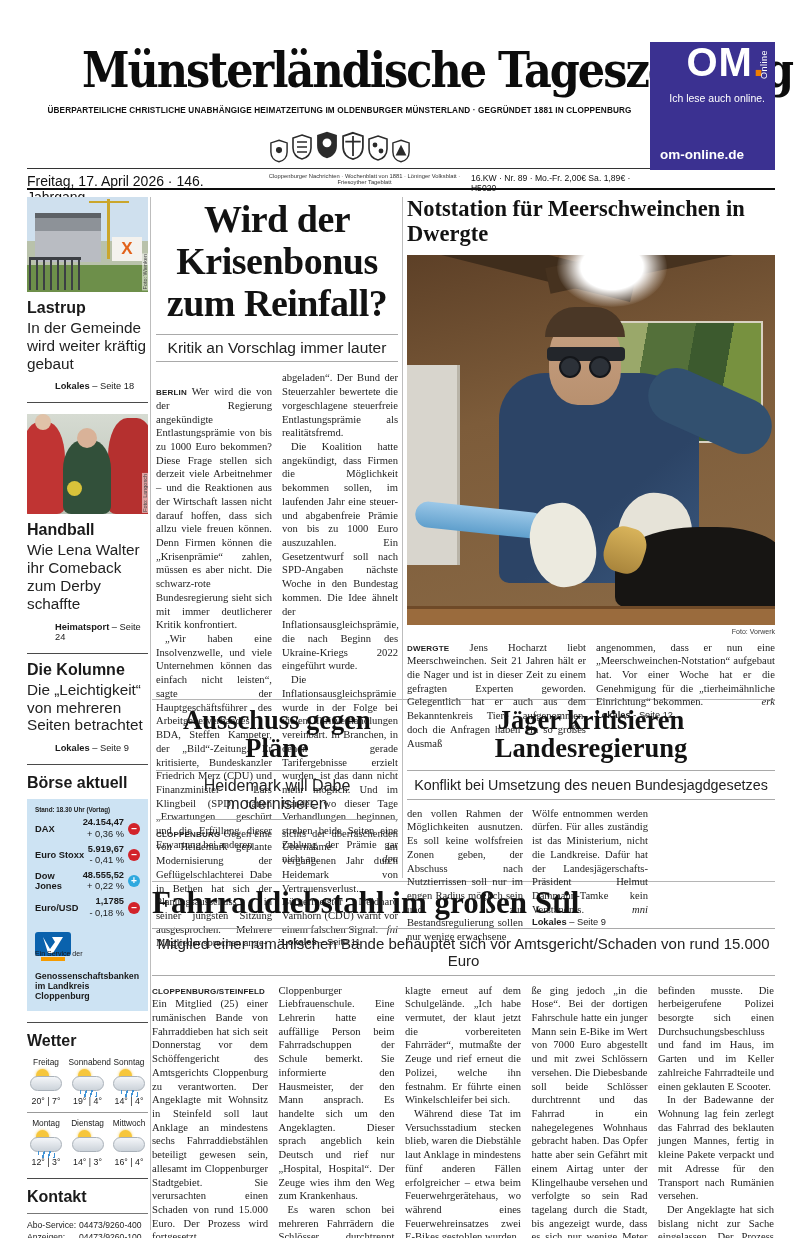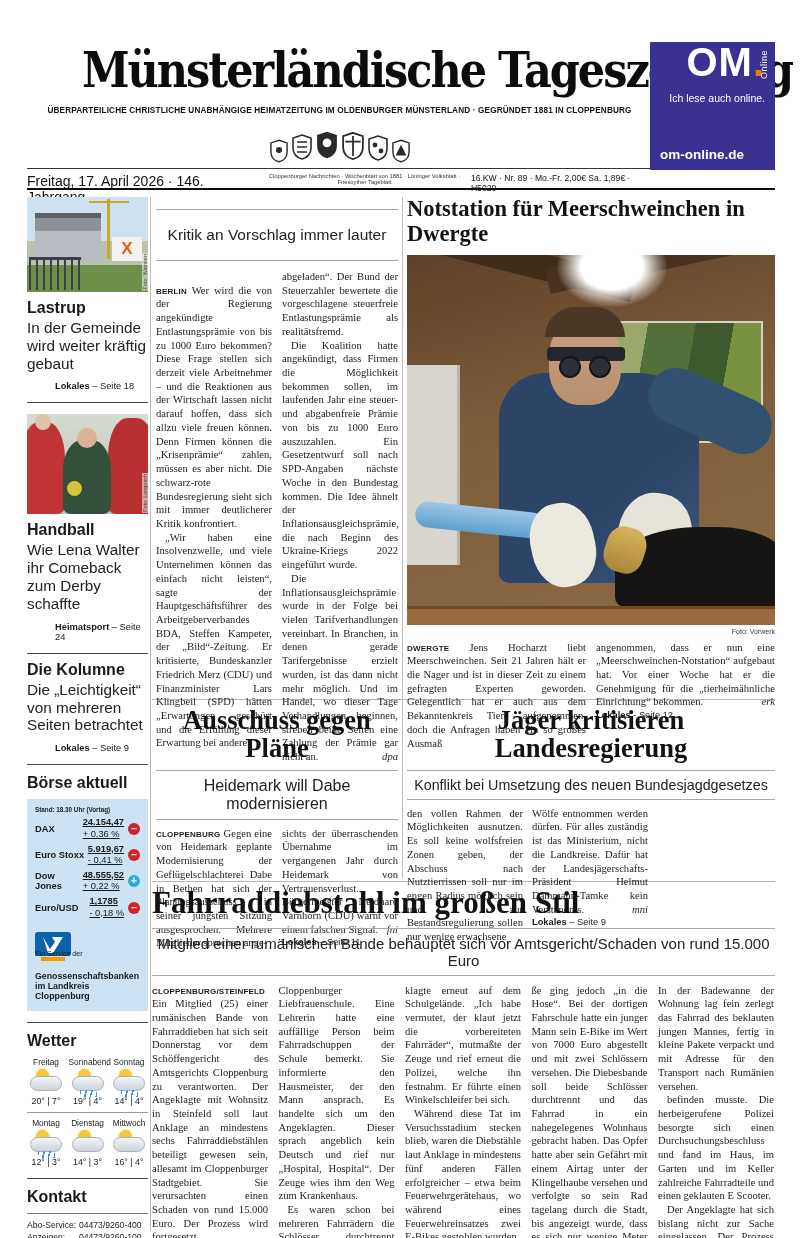--- a/index.html
+++ b/index.html
@@ -62,21 +62,21 @@
   .ph2 .pl.c{left:36px;top:26px;width:48px;height:74px;background:#32503a;}
   .ph2 .head{position:absolute;border-radius:50%;background:#d9b298;}
   .ph2 .head.c{left:50px;top:14px;width:20px;height:20px;}
   .ph2 .head.l{left:8px;top:0px;width:16px;height:16px;background:#e0c2a8;}
   .ph2 .ball{position:absolute;left:40px;bottom:18px;width:15px;height:15px;border-radius:50%;background:#d8c23a;}
   
   .boerse-box{background:#cde3f3;padding:7px 8px 9px 8px;}
   .stand{font-size:6.3px;font-weight:bold;color:#222;margin-bottom:4px;}
   .mrow{display:flex;align-items:center;margin:3px 0;}
   .mname{font-weight:bold;font-size:9.3px;flex:1;}
-  .mvals{font-size:9.3px;line-height:1.25;text-decoration:underline;}
+  .mvals{text-align:right;font-size:9.3px;line-height:1.25;}
   .mvals .v{font-weight:bold;}
   .mk{width:12px;height:12px;border-radius:50%;color:#fff;font-weight:bold;font-size:10px;
       line-height:11px;text-align:center;margin-left:4px;flex:0 0 auto;}
   .mk.minus{background:#d2232a;}
   .mk.plus{background:#2ea9df;}
   .vb-logo{width:36px;height:30px;margin:10px 0 2px auto;}
   .service1{font-size:7px;margin-top:-18px;}
   .service2{font-size:8.8px;font-weight:bold;line-height:1.15;margin-top:14px;}
   
   .wgrid{display:flex;justify-content:space-between;text-align:center;margin-top:2px;}
@@ -102,21 +102,21 @@
       text-align:justify;color:#1c1c1c;}
   .bcol p{margin:0;}
   .bcol p + p{text-indent:9px;}
   .lead{font-size:8px;font-weight:bold;font-family:"Liberation Sans",sans-serif;letter-spacing:.2px;}
   .ag{float:right;font-style:italic;}
   .ref{font-family:"Liberation Sans",sans-serif;font-size:9.3px;margin-top:3px;text-indent:0 !important;}
   .subwrap{border-top:1px solid #a9a9a9;border-bottom:1px solid #a9a9a9;text-align:center;}
   .subhead{color:#222;}
   .art-a{position:absolute;left:156px;top:199px;width:242px;}
   .art-a .hl{font-size:38px;line-height:1.1;text-align:center;letter-spacing:-.5px;}
-  .art-a .subwrap{margin:10px 0 9px 0;padding:16px 0;}
+  .art-a .subwrap{margin:10px 0 9px 0;padding:4px 0;}
   .art-a .subhead{font-size:15.5px;}
   .art-a .body-cols{gap:10px;align-items:center;}
   .art-a .bcol{width:116px;}
   .art-b{position:absolute;left:407px;top:197px;width:368px;}
   .art-b .hl{font-size:22.5px;line-height:1.1;}
   .mainphoto{position:relative;width:368px;height:370px;margin-top:8px;overflow:hidden;
       background:linear-gradient(165deg,#5d4027 0%,#7d5c3a 40%,#8a6a46 100%);}
   .mp-beam1{position:absolute;left:-30px;top:-10px;width:260px;height:26px;background:#3f2d1c;transform:rotate(14deg);}
   .mp-beam2{position:absolute;right:-30px;top:-14px;width:260px;height:26px;background:#46321f;transform:rotate(-12deg);}
   .mp-light{position:absolute;left:150px;top:-28px;width:110px;height:80px;border-radius:50%;
@@ -361,20 +361,21 @@
         <span>04473/9260-100</span>
       </div>
     <div class="krow">
         <span class="kl">Online:</span>
         <span>om-online.de/kontakt</span>
       </div>
 
   </div>
 
   <div class="art-a">
+    <div class="hl">Wird der Krisenbonus zum Reinfall?</div>
     <div class="subwrap">
       <div class="subhead">Kritik an Vorschlag immer lauter</div>
     </div>
     <div class="body-cols">
       <div class="bcol">
         <p><span class="lead">BERLIN</span> <span>Wer wird die von der Regierung angekündigte Entlastungsprämie von bis zu 1000 Euro bekommen? Diese Frage stellen sich derzeit viele Arbeitnehmer – und die Reaktionen aus der Wirtschaft lassen nicht darauf hoffen, dass sich allzu viele freuen können. Denn Firmen können die „Krisenprämie“ zahlen, müssen es aber nicht. Die schwarz-rote Bundesregierung sieht sich mit immer deutlicherer Kritik konfrontiert.</span></p>
         <p><span>„Wir haben eine Insolvenzwelle, und viele Unternehmen können das einfach nicht leisten“, sagte der Hauptgeschäftsführer des Arbeitgeberverbandes BDA, Steffen Kampeter, der „Bild“-Zeitung. Er kritisierte, Bundeskanzler Friedrich Merz (CDU) und Finanzminister Lars Klingbeil (SPD) hätten „Erwartungen geschürt und die Erfüllung dieser Erwartung bei anderen</span></p>
       </div>
       <div class="bcol">
         <p><span>abgeladen“. Der Bund der Steuerzahler bewertete die vorgeschlagene steuerfreie Entlastungsprämie als realitätsfremd.</span></p>
@@ -464,20 +465,20 @@
       </div>
       <div class="bcol">
         <p><span>klagte erneut auf dem Schulgelände. „Ich habe vermutet, der klaut jetzt die vorbereiteten Fahrräder“, mutmaßte der Zeuge und rief erneut die Polizei, welche ihn festnahm. Er führte einen Winkelschleifer bei sich.</span></p>
         <p><span>Während diese Tat im Versuchsstadium stecken blieb, waren die Diebstähle laut Anklage in mindestens fünf anderen Fällen erfolgreicher – etwa beim Feuerwehrgerätehaus, wo während eines Feuerwehreinsatzes zwei E-Bikes gestohlen wurden.</span></p>
 
       </div>
       <div class="bcol">
         <p><span>ße ging jedoch „in die Hose“. Bei der dortigen Fahrschule hatte ein junger Mann sein E-Bike im Wert von 7000 Euro abgestellt und mit zwei Schlössern versehen. Die Diebesbande soll beide Schlösser durchtrennt und das Fahrrad in ein nahegelegenes Wohnhaus gebracht haben. Das Opfer hatte aber sein Gefährt mit einem Airtag unter der Klingelhaube versehen und verfolgte so sein Rad tagelang durch die Stadt, bis angezeigt wurde, dass es sich nur wenige Meter entfernt in einem Wohnhaus an der Landwehrstraße</span></p>
       </div>
       <div class="bcol">
+        <p><span>befinden musste. Die herbeigerufene Polizei besorgte sich einen Durchsuchungsbeschluss und fand im Haus, im Garten und im Keller zahlreiche Fahrradteile und einen geklauten E Scooter.</span></p>
         <p><span>In der Badewanne der Wohnung lag fein zerlegt das Fahrrad des beklauten jungen Mannes, fertig in kleine Pakete verpackt und mit Adresse für den Transport nach Rumänien versehen.</span></p>
-        <p><span>befinden musste. Die herbeigerufene Polizei besorgte sich einen Durchsuchungsbeschluss und fand im Haus, im Garten und im Keller zahlreiche Fahrradteile und einen geklauten E Scooter.</span></p>
         <p><span>Der Angeklagte hat sich bislang nicht zur Sache eingelassen. Der Prozess wird mit der Vernehmung weiterer Zeugen fortgesetzt.</span></p>
       </div>
     </div>
   </div>
 
 </div>
 
 </body></html>

